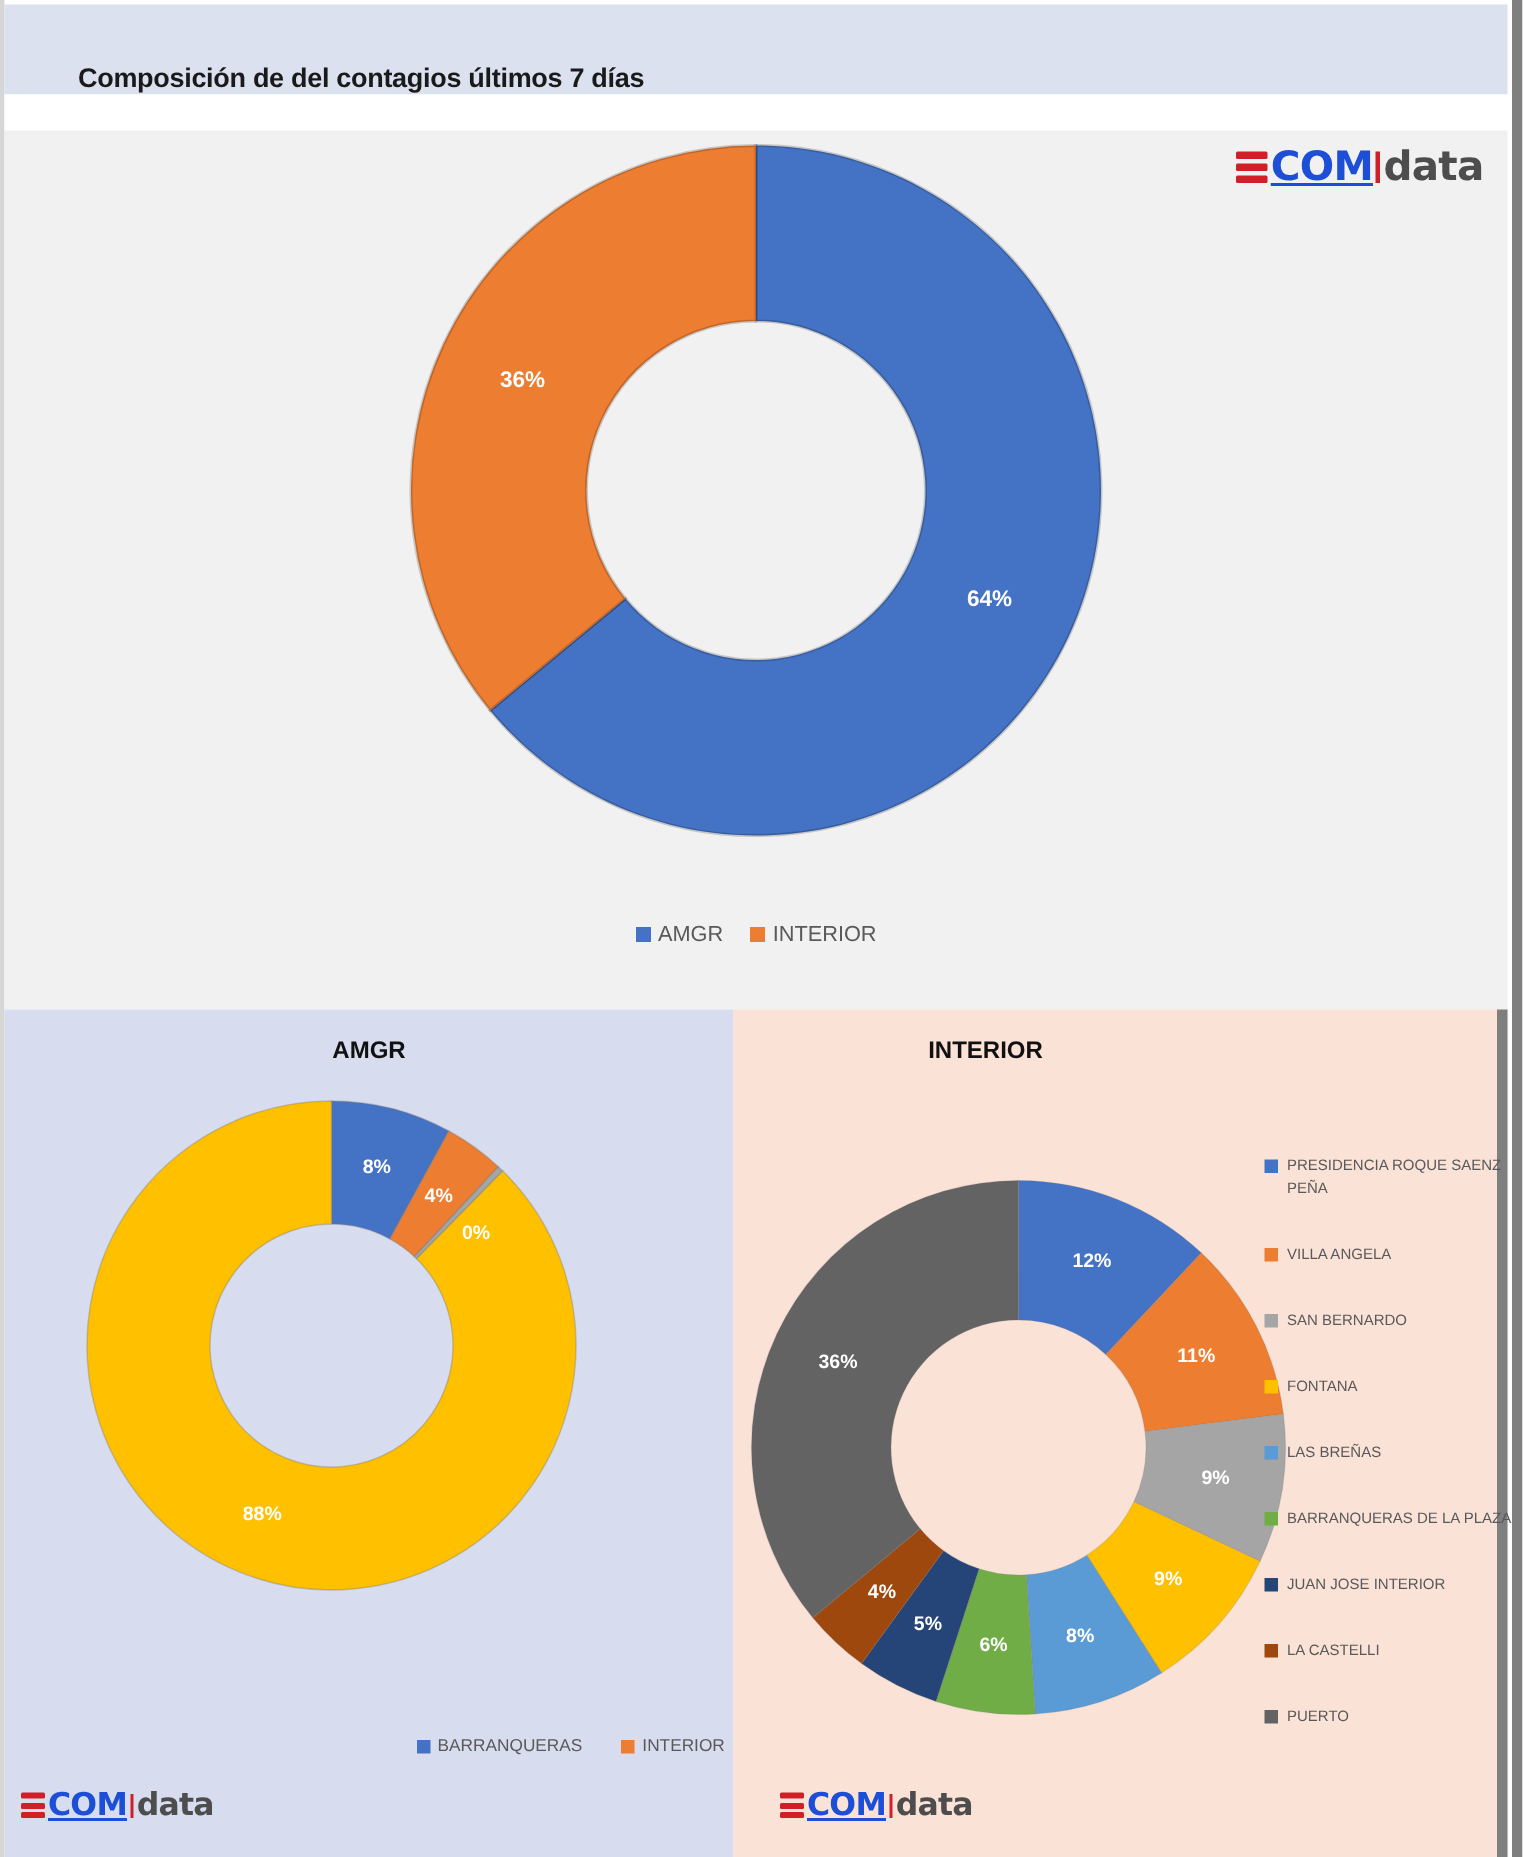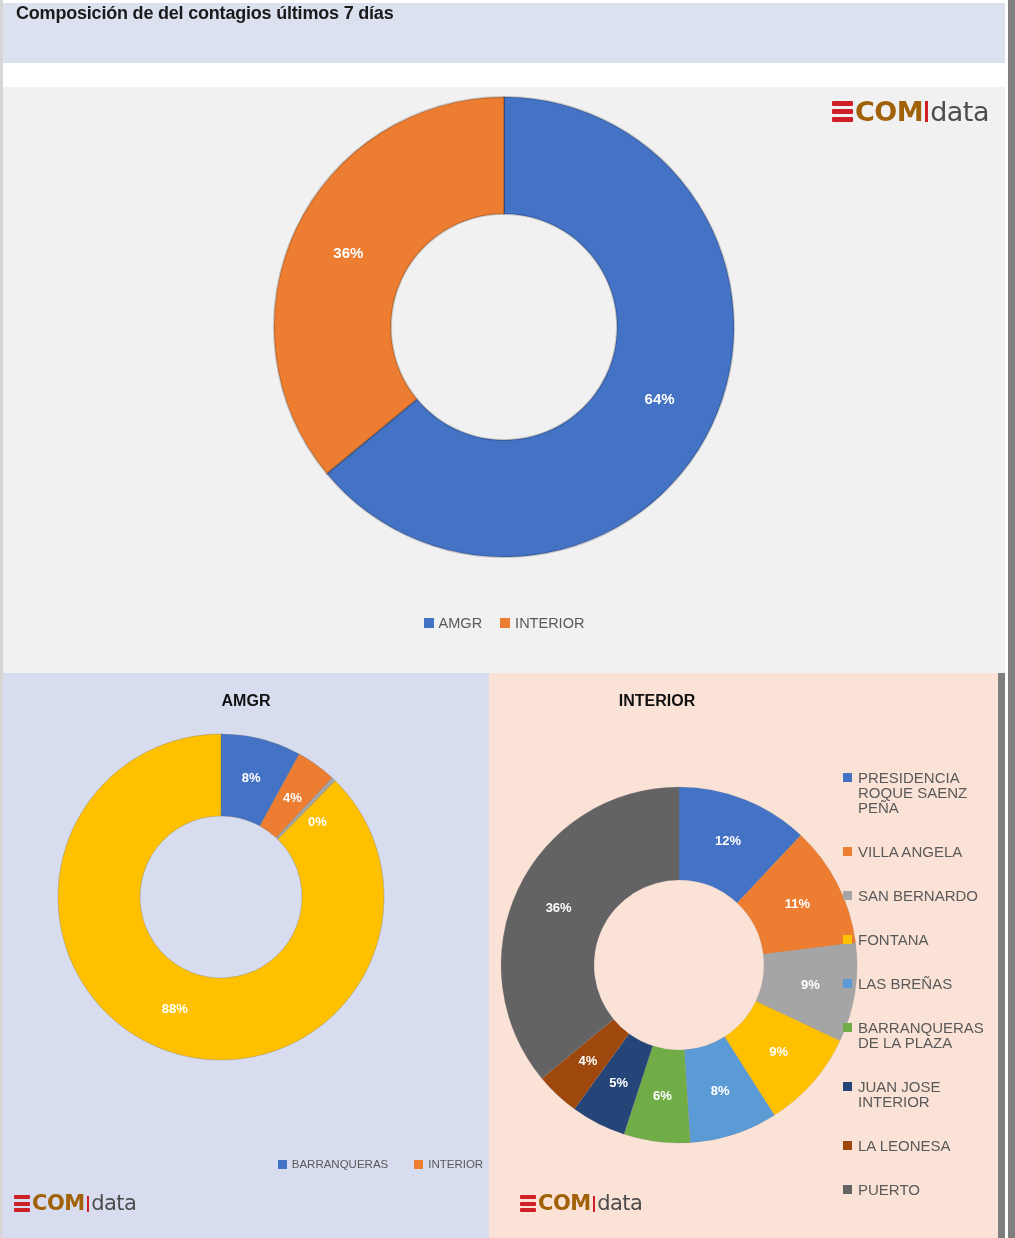--- a/index.html
+++ b/index.html
@@ -22,21 +22,21 @@
   }
   .edge-left {
     position: absolute; top: 0; left: 0; width: 3px; height: 1238px;
     background: #d6d6d6;
   }
 
   
   .header-bar {
     position: absolute; left: 3px; top: 3px; width: 1002px; height: 60px;
     background: #dce1f0;
-    display: flex; align-items: flex-start;
+    display: flex; align-items: flex-end; padding-left: 36px;
   }
   .header-title {
     font-size: 18px; font-weight: bold; color: #1a1a1a;
     padding-left: 13px; letter-spacing: -0.2px;
   }
   .header-gap {
     position: absolute; left: 3px; top: 63px; width: 1002px; height: 24px;
     background: #ffffff;
   }
 
@@ -53,26 +53,26 @@
   .logo { display: inline-flex; align-items: center; }
   .logo .bars {
     display: inline-flex; flex-direction: column; justify-content: center;
     margin-right: 2px;
   }
   .logo .bars i {
     display: block; background: #cf2027; border-radius: 1px;
   }
   .logo .word {
     font-family: "DejaVu Sans", sans-serif;
-    font-weight: bold; color: #a16207; letter-spacing: -0.5px;
+    font-weight: bold; color: #1d4ed8; letter-spacing: -0.5px; text-decoration: underline;
   }
   .logo .pipe { background: #cf2027; display: inline-block; }
   .logo .word2 {
     font-family: "DejaVu Sans", sans-serif;
-    font-weight: normal; color: #4d4d4d; letter-spacing: -0.5px;
+    font-weight: bold; color: #4d4d4d; letter-spacing: -0.5px;
   }
 
   
   .logo-lg .bars i { width: 21px; height: 5px; margin: 1.7px 0; }
   .logo-lg .word, .logo-lg .word2 { font-size: 27px; line-height: 27px; }
   .logo-lg .pipe { width: 3px; height: 21px; margin: 0 2px; }
 
   
   .slice-label {
     font-family: "Liberation Sans", sans-serif;
@@ -119,21 +119,21 @@
   .interior-legend {
     position: absolute; left: 843px; top: 770px; width: 165px;
   }
   .int-leg-item {
     display: flex; align-items: flex-start; gap: 6px; margin-bottom: 29px;
   }
   .int-leg-item .leg-swatch {
     width: 9px; height: 9px; flex: 0 0 9px; margin-top: 3px;
   }
   .int-leg-item .leg-text {
-    font-size: 15px; color: #595959; line-height: 15px; white-space: normal;
+    font-size: 10px; color: #595959; line-height: 15px; white-space: normal;
   }
 
   
   .logo-amgr { position: absolute; left: 14px; top: 1193px; }
   .logo-interior { position: absolute; left: 520px; top: 1193px; }
   .logo-sm .bars i { width: 16px; height: 4px; margin: 1.3px 0; }
   .logo-sm .word, .logo-sm .word2 { font-size: 21px; line-height: 21px; }
   .logo-sm .pipe { width: 2.5px; height: 16px; margin: 0 2px; }
 </style>
 </head>
@@ -288,21 +288,21 @@
       <div class="int-leg-item">
         <span class="leg-swatch" style="background: rgb(112, 173, 71);"></span>
         <span class="leg-text">BARRANQUERAS DE LA PLAZA</span>
       </div>
       <div class="int-leg-item">
         <span class="leg-swatch" style="background: rgb(37, 68, 120);"></span>
         <span class="leg-text">JUAN JOSE INTERIOR</span>
       </div>
       <div class="int-leg-item">
         <span class="leg-swatch" style="background: rgb(158, 72, 14);"></span>
-        <span class="leg-text">LA LEONESA</span>
+        <span class="leg-text">LA CASTELLI</span>
       </div>
       <div class="int-leg-item">
         <span class="leg-swatch" style="background: rgb(99, 99, 99);"></span>
         <span class="leg-text">PUERTO</span>
       </div>
     </div>
 
   <div class="logo-interior logo logo-sm">
     <span class="bars">
         <i></i>

